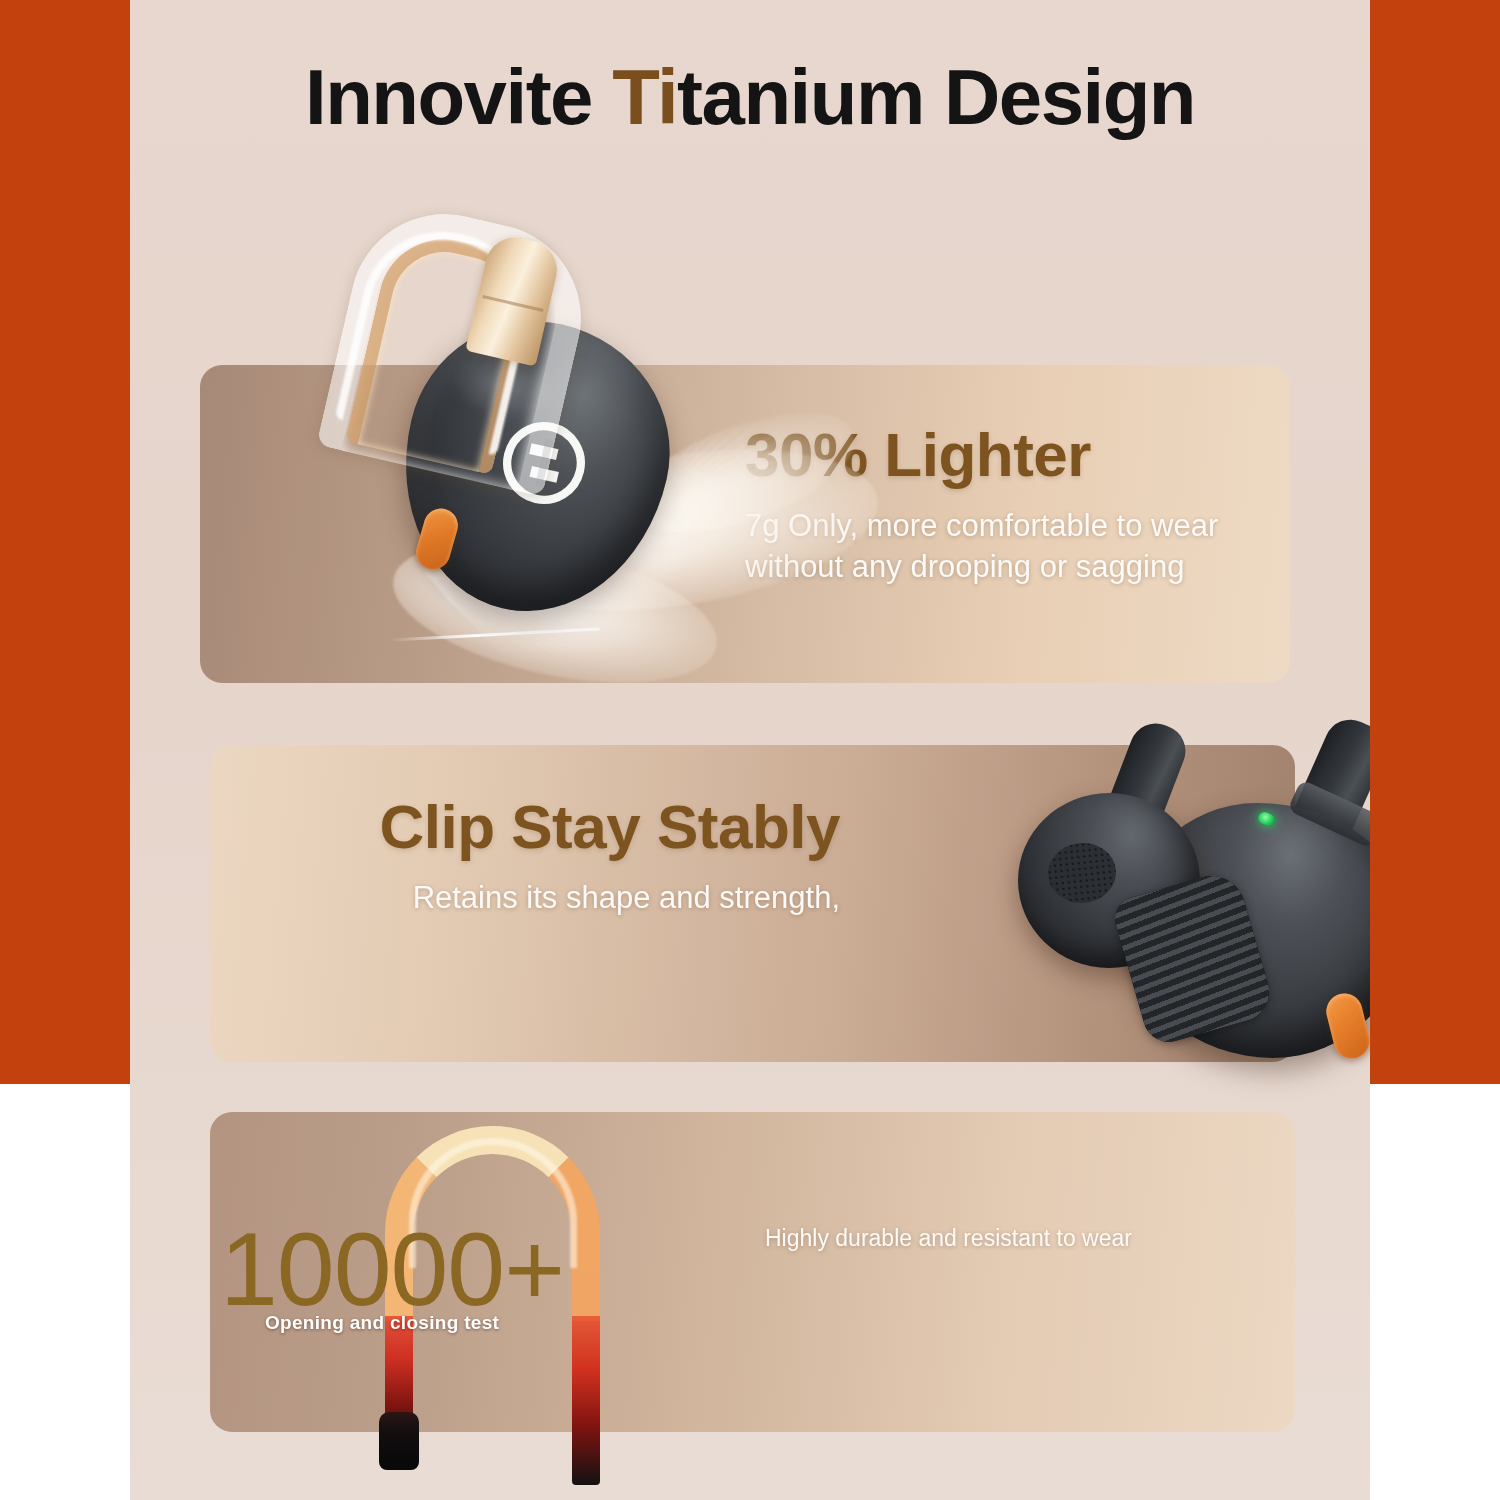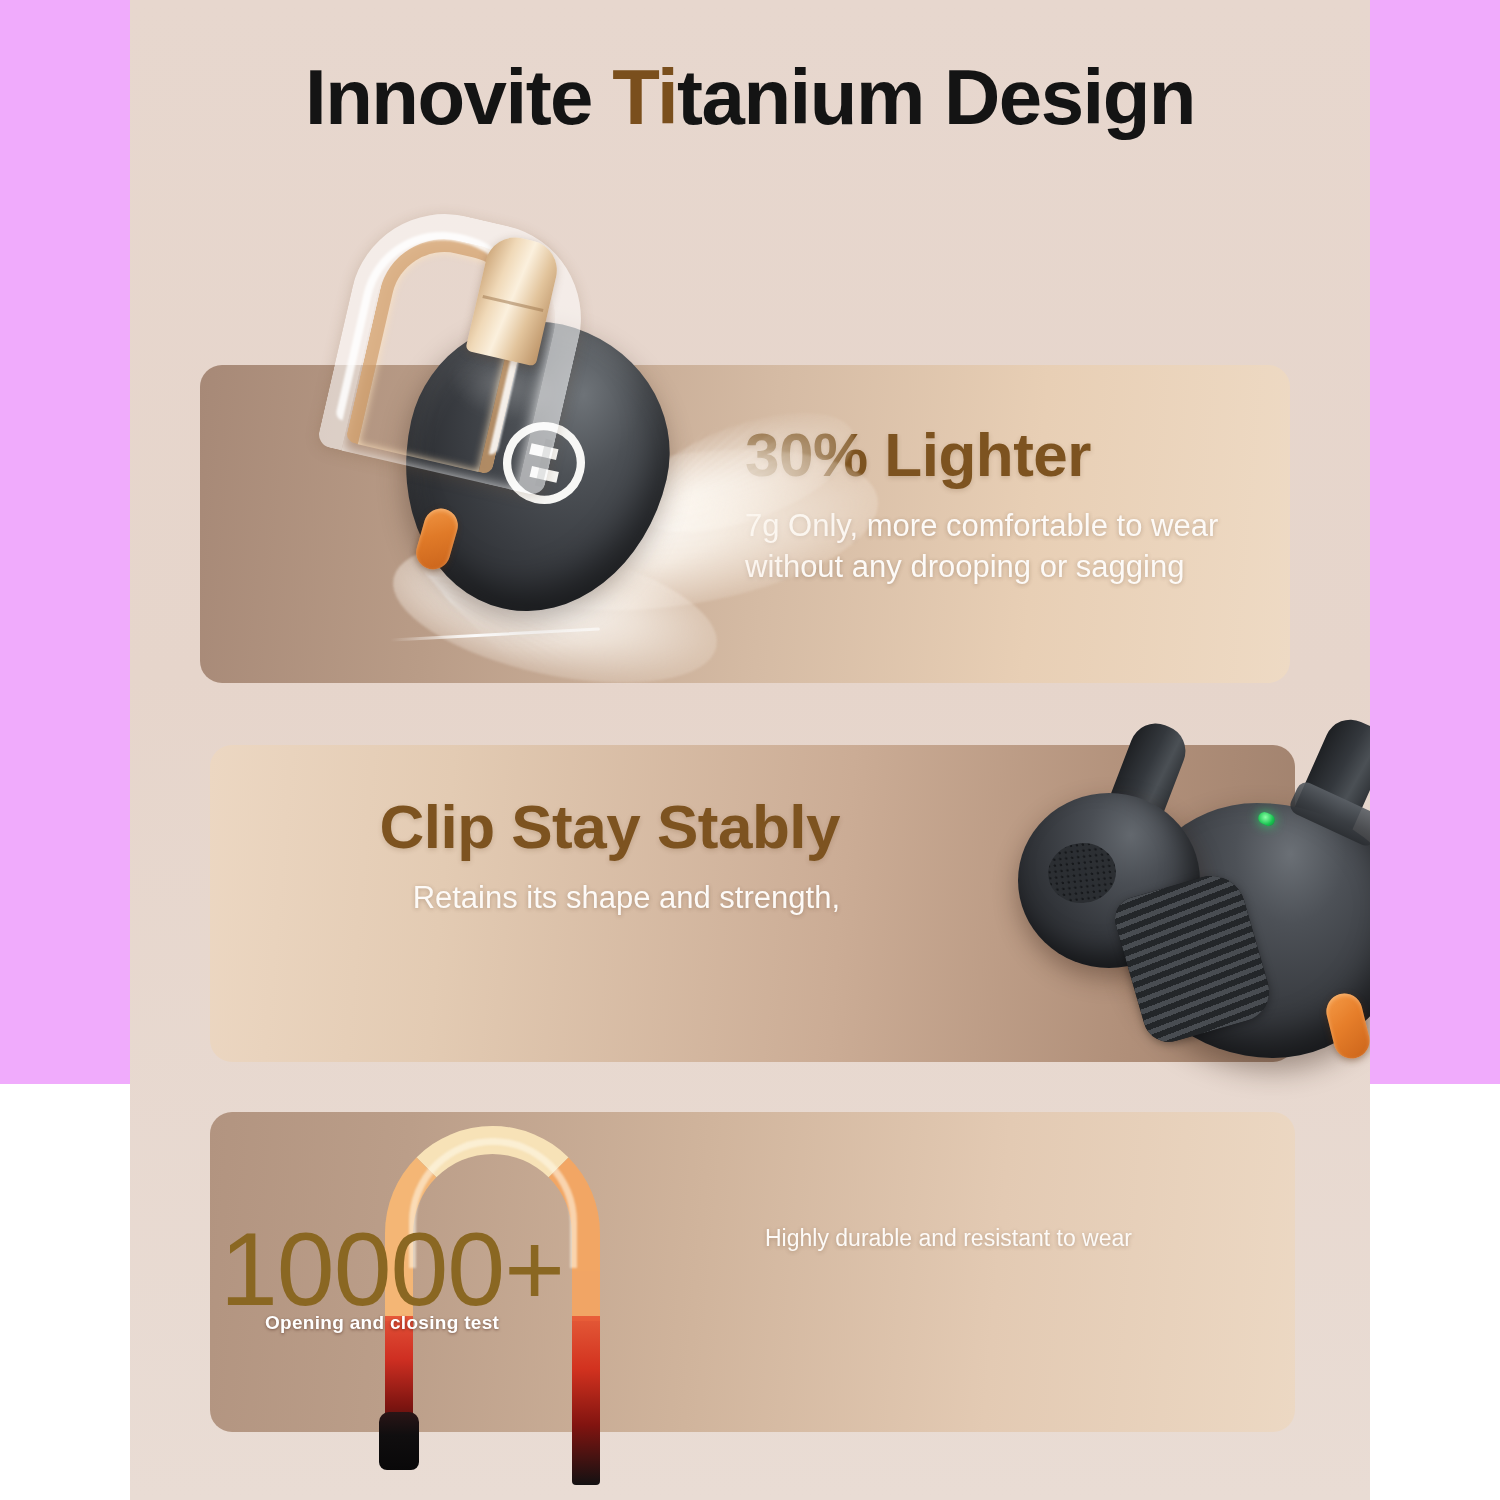--- a/index.html
+++ b/index.html
@@ -11,21 +11,21 @@
     width: 1500px;
     height: 1500px;
     overflow: hidden;
     font-family: "Liberation Sans", sans-serif;
   }
 
   #page {
     position: relative;
     width: 1500px;
     height: 1084px;
-    background: #f0abfc;
+    background: #c2410c;
   }
 
   
   .canvas {
     position: absolute;
     left: 130px;
     top: 0px;
     width: 1240px;
     height: 1500px;
     background: linear-gradient(180deg, #e7d7ce 0%, #e6d5cb 45%, #e9dcd4 100%);

